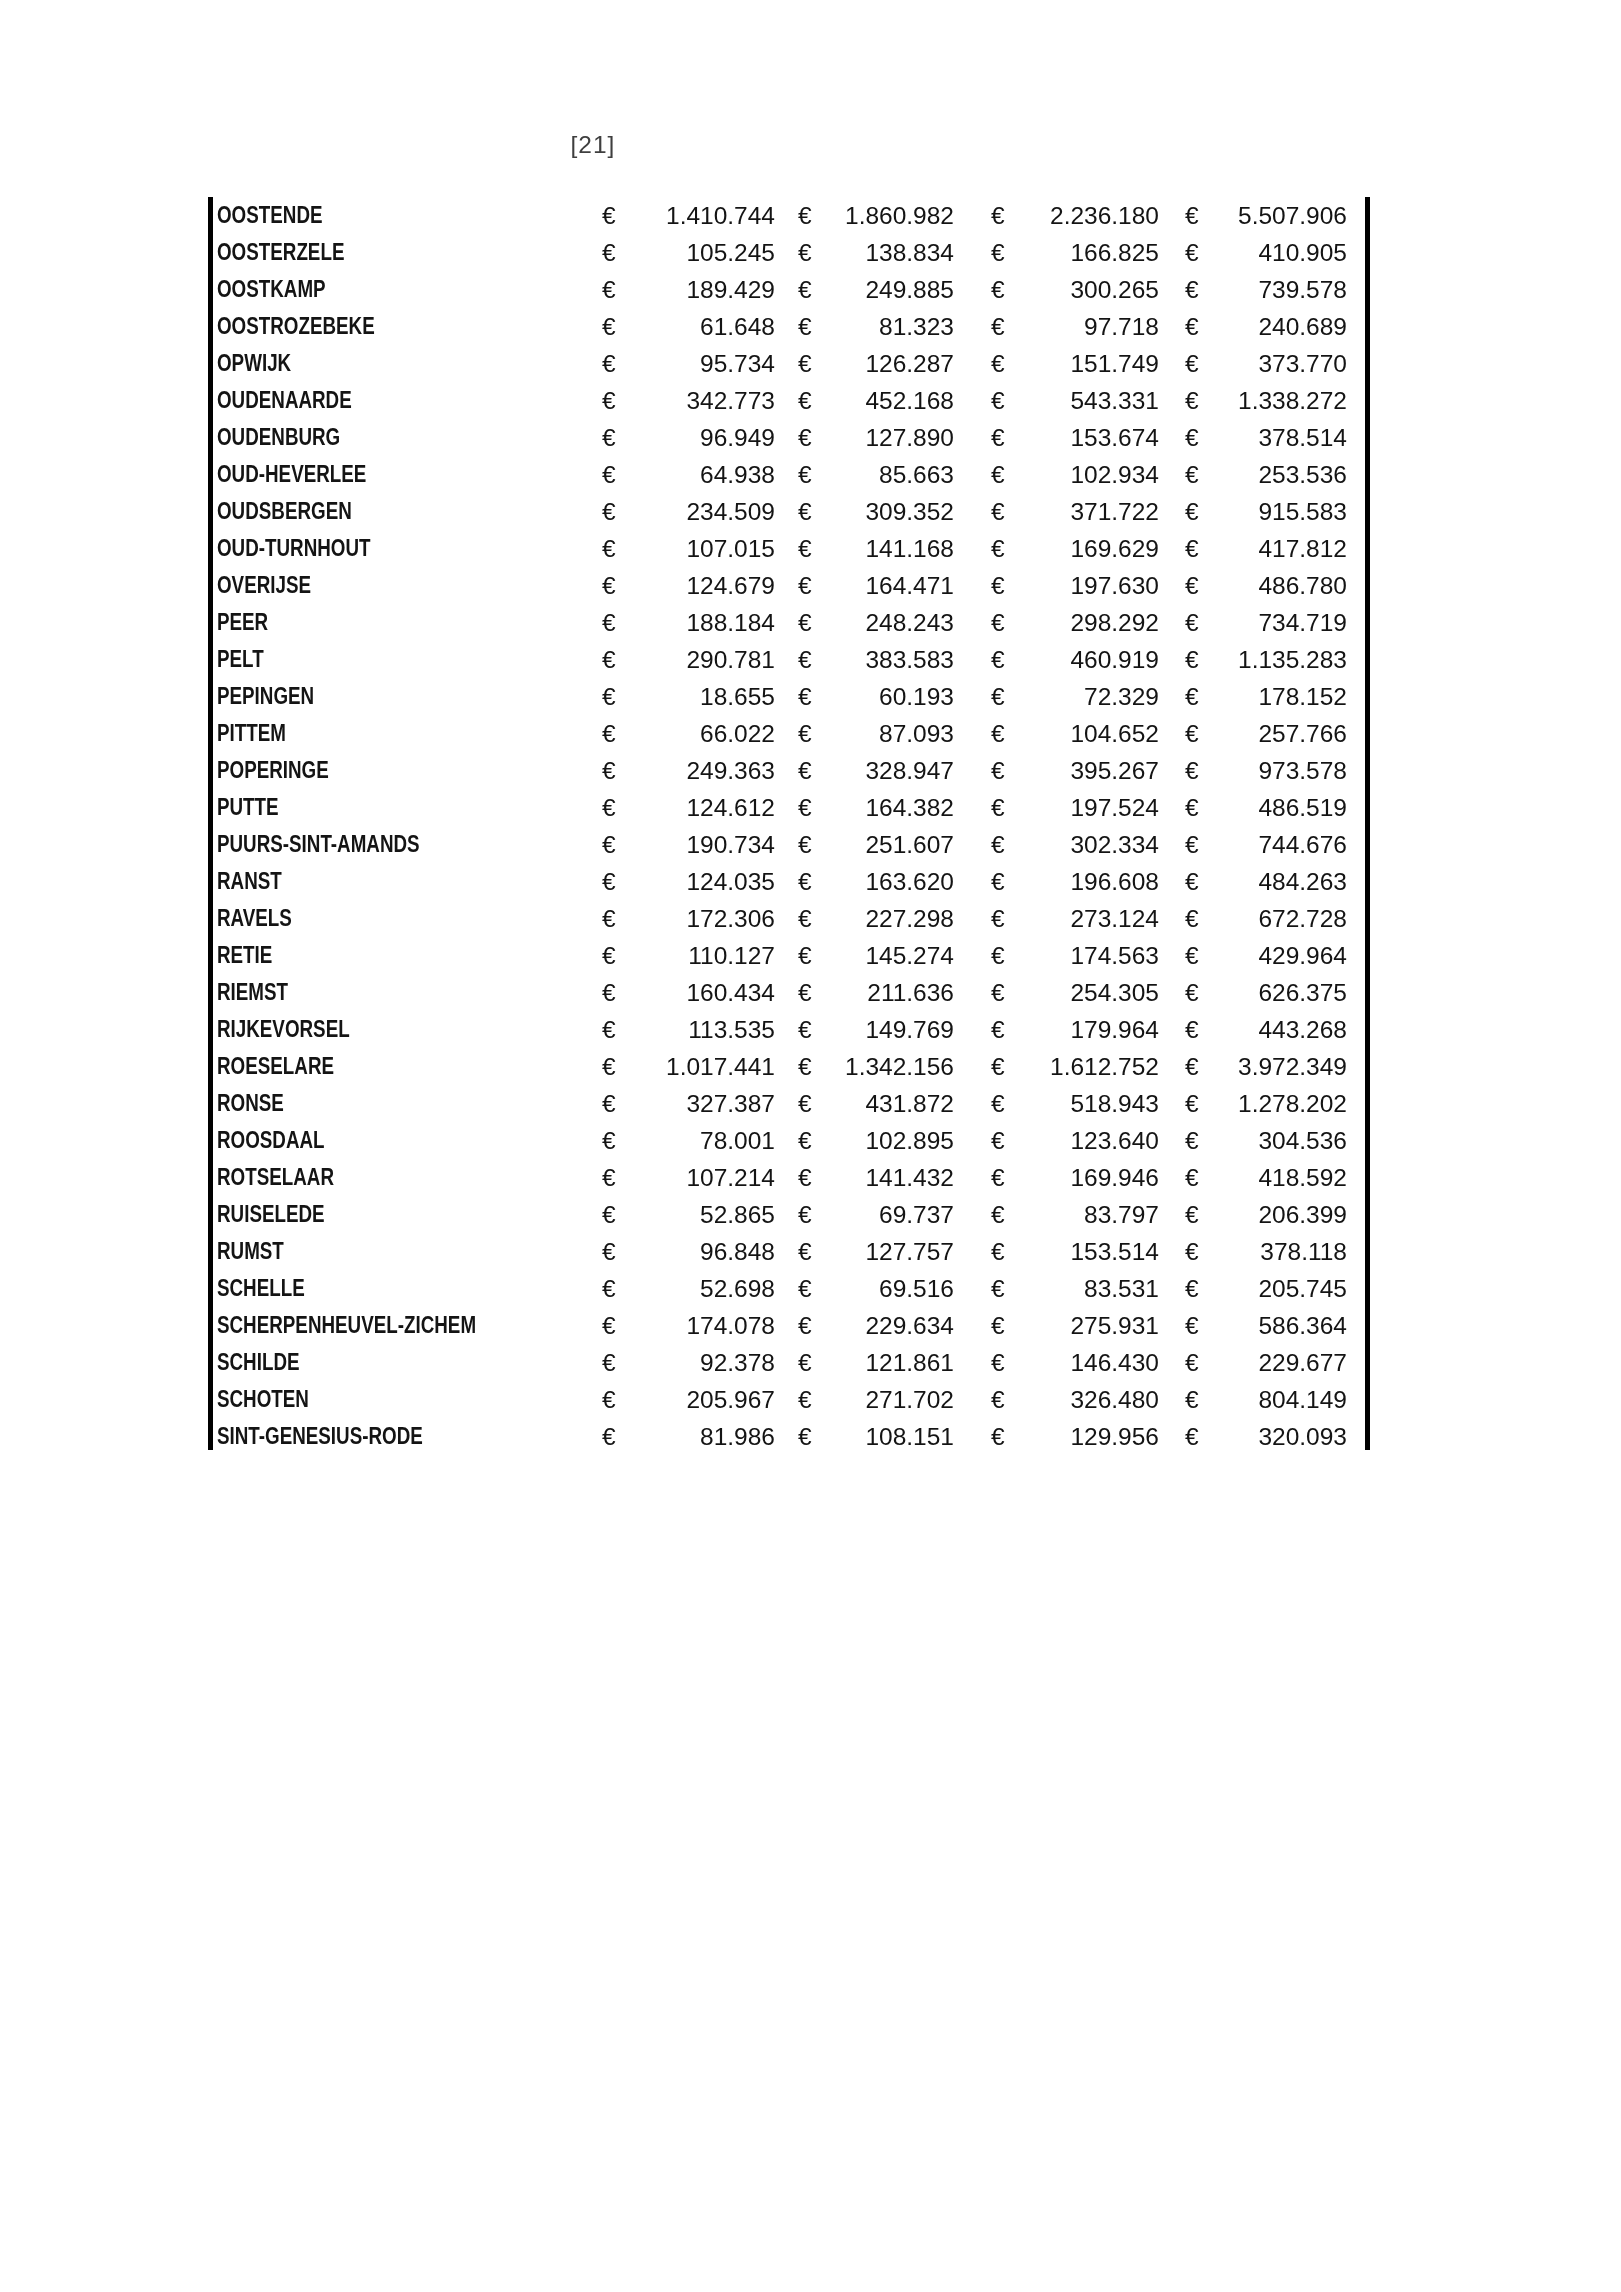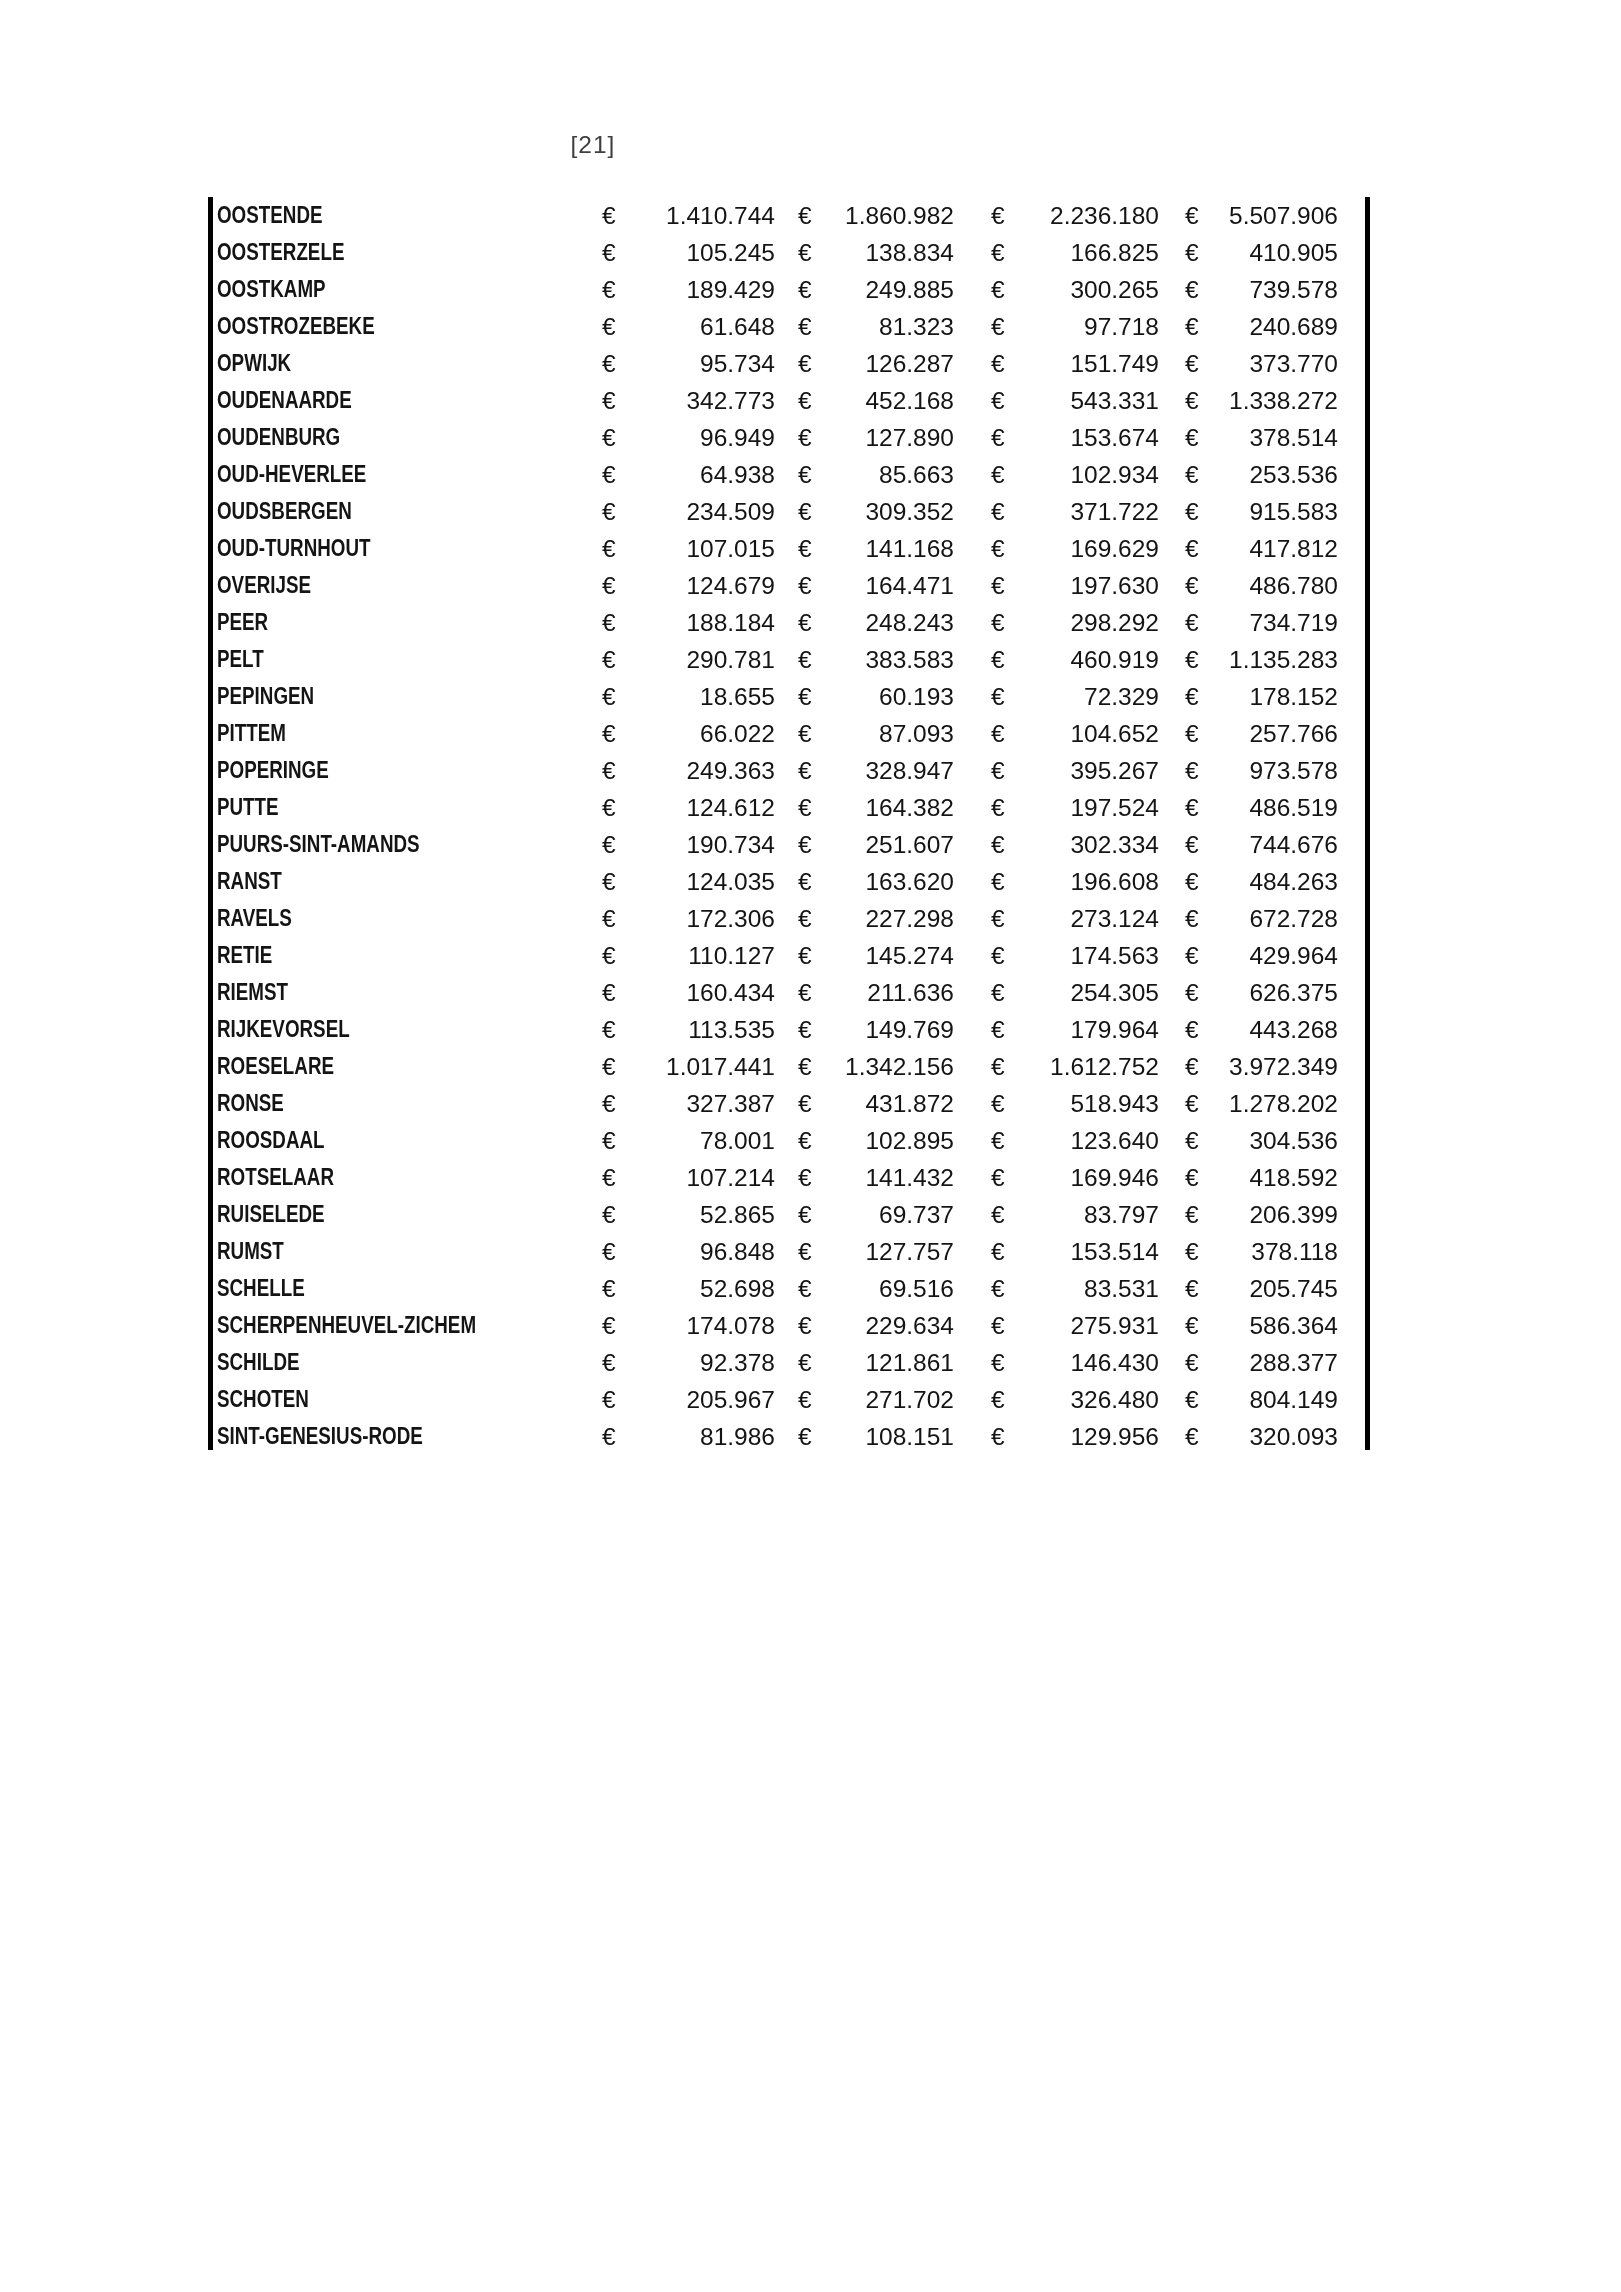--- a/index.html
+++ b/index.html
@@ -51,21 +51,21 @@
   }
   .eur{width:29px;text-align:left;}
   .e1{left:389px;}
   .e2{left:585px;}
   .e3{left:778px;}
   .e4{left:972px;}
   .amt{text-align:right;}
   .a1{right:590px;}
   .a2{right:411px;text-align:center;}
   .a3{right:206px;}
-  .a4{right:27px;margin-left:17px;}
+  .a4{right:18px;margin-left:17px;}
 </style>
 </head>
 <body>
 
 <div class="page">
 
   <div class="page-number">[21]</div>
 
   <div class="muni-table">
       <div class="row">
@@ -411,21 +411,21 @@
     </div>
       <div class="row">
       <span class="name">SCHILDE</span>
       <span class="eur e1">€</span>
       <span class="amt a1">92.378</span>
       <span class="eur e2">€</span>
       <span class="amt a2">121.861</span>
       <span class="eur e3">€</span>
       <span class="amt a3">146.430</span>
       <span class="eur e4">€</span>
-      <span class="amt a4">288.377</span>
+      <span class="amt a4">229.677</span>
     </div>
       <div class="row">
       <span class="name">SCHOTEN</span>
       <span class="eur e1">€</span>
       <span class="amt a1">205.967</span>
       <span class="eur e2">€</span>
       <span class="amt a2">271.702</span>
       <span class="eur e3">€</span>
       <span class="amt a3">326.480</span>
       <span class="eur e4">€</span>

